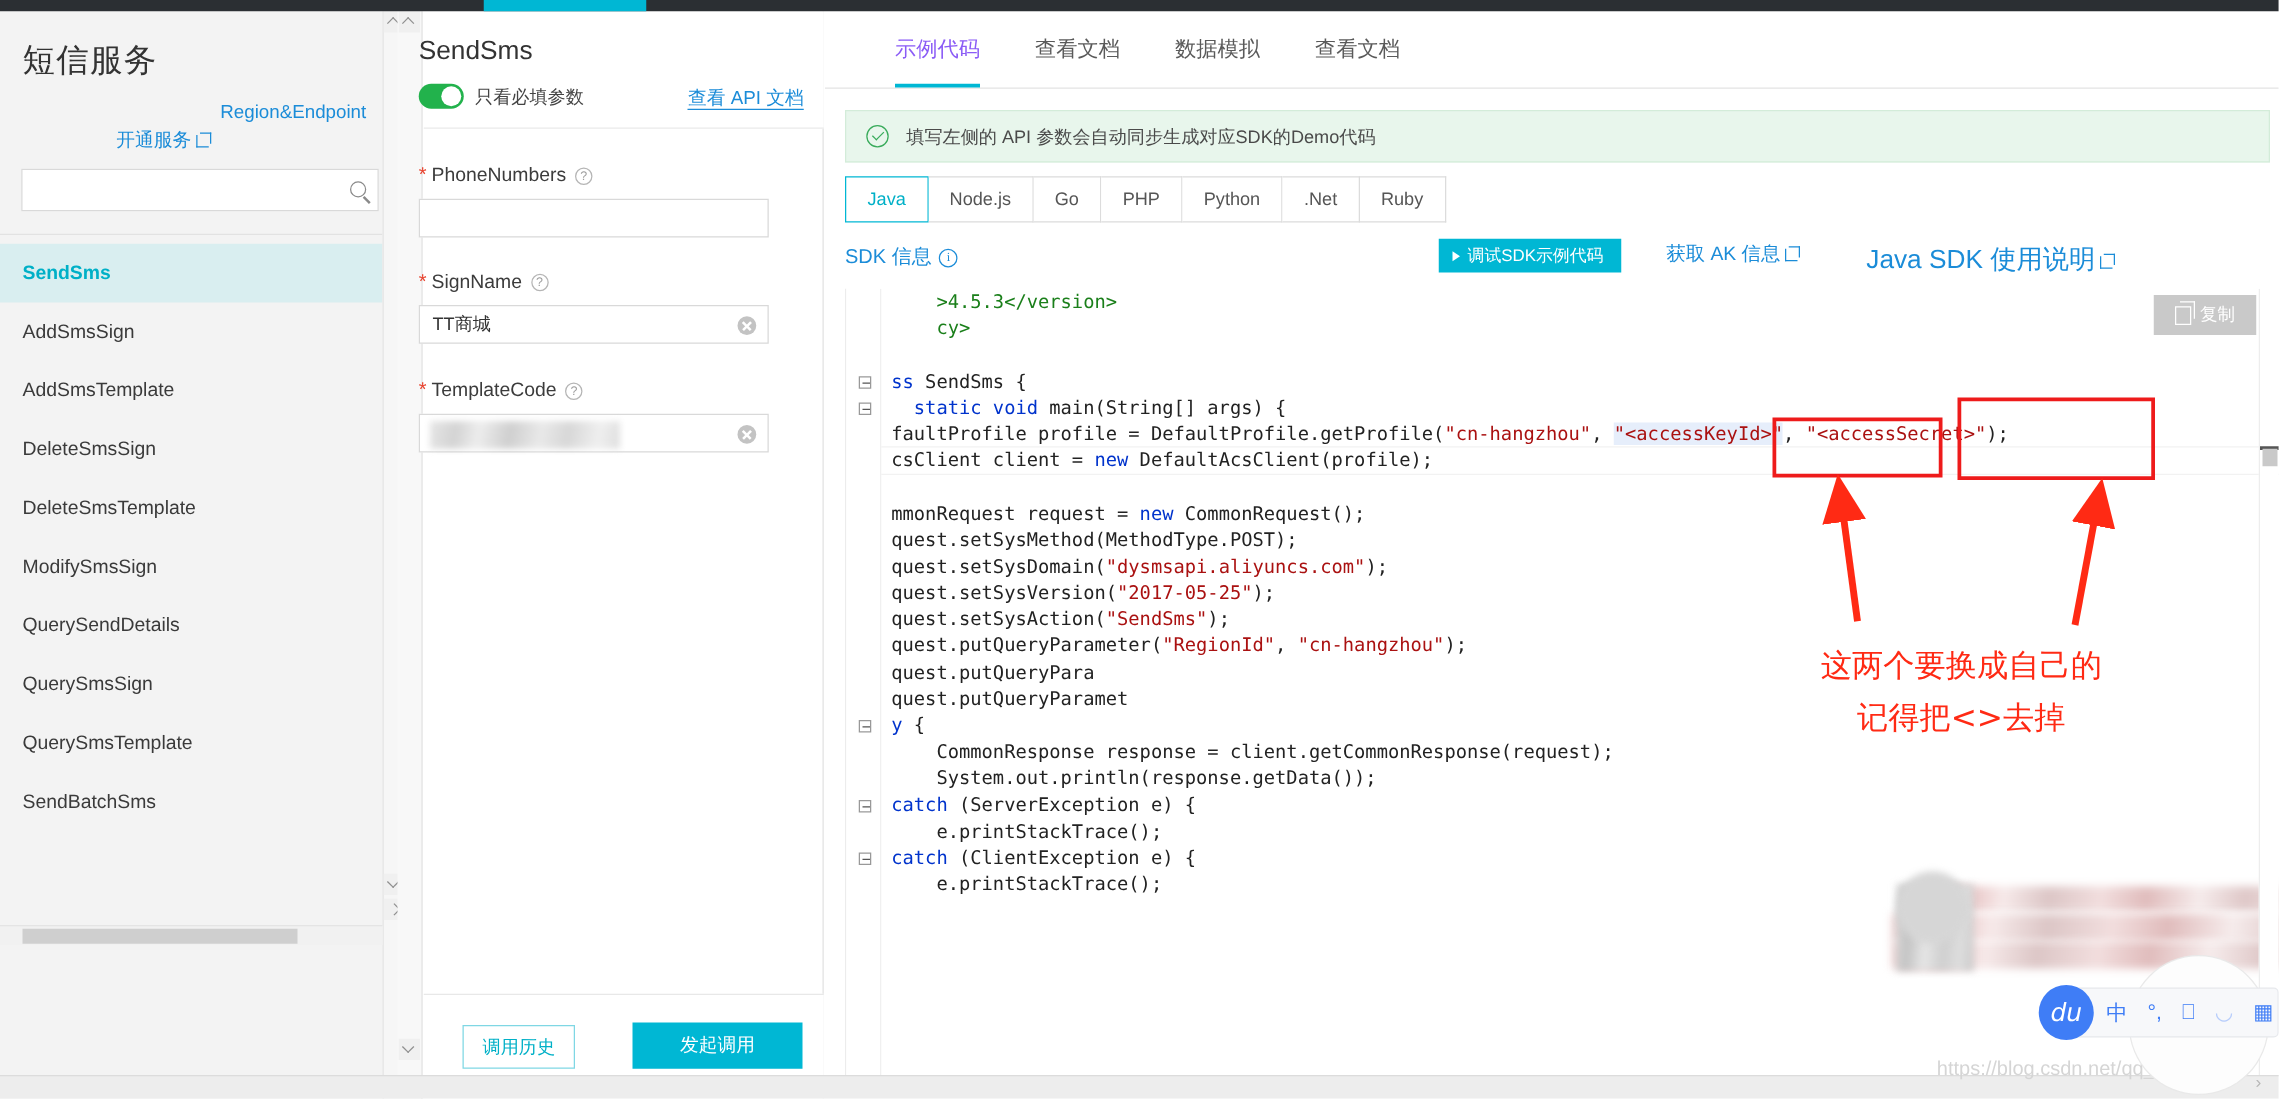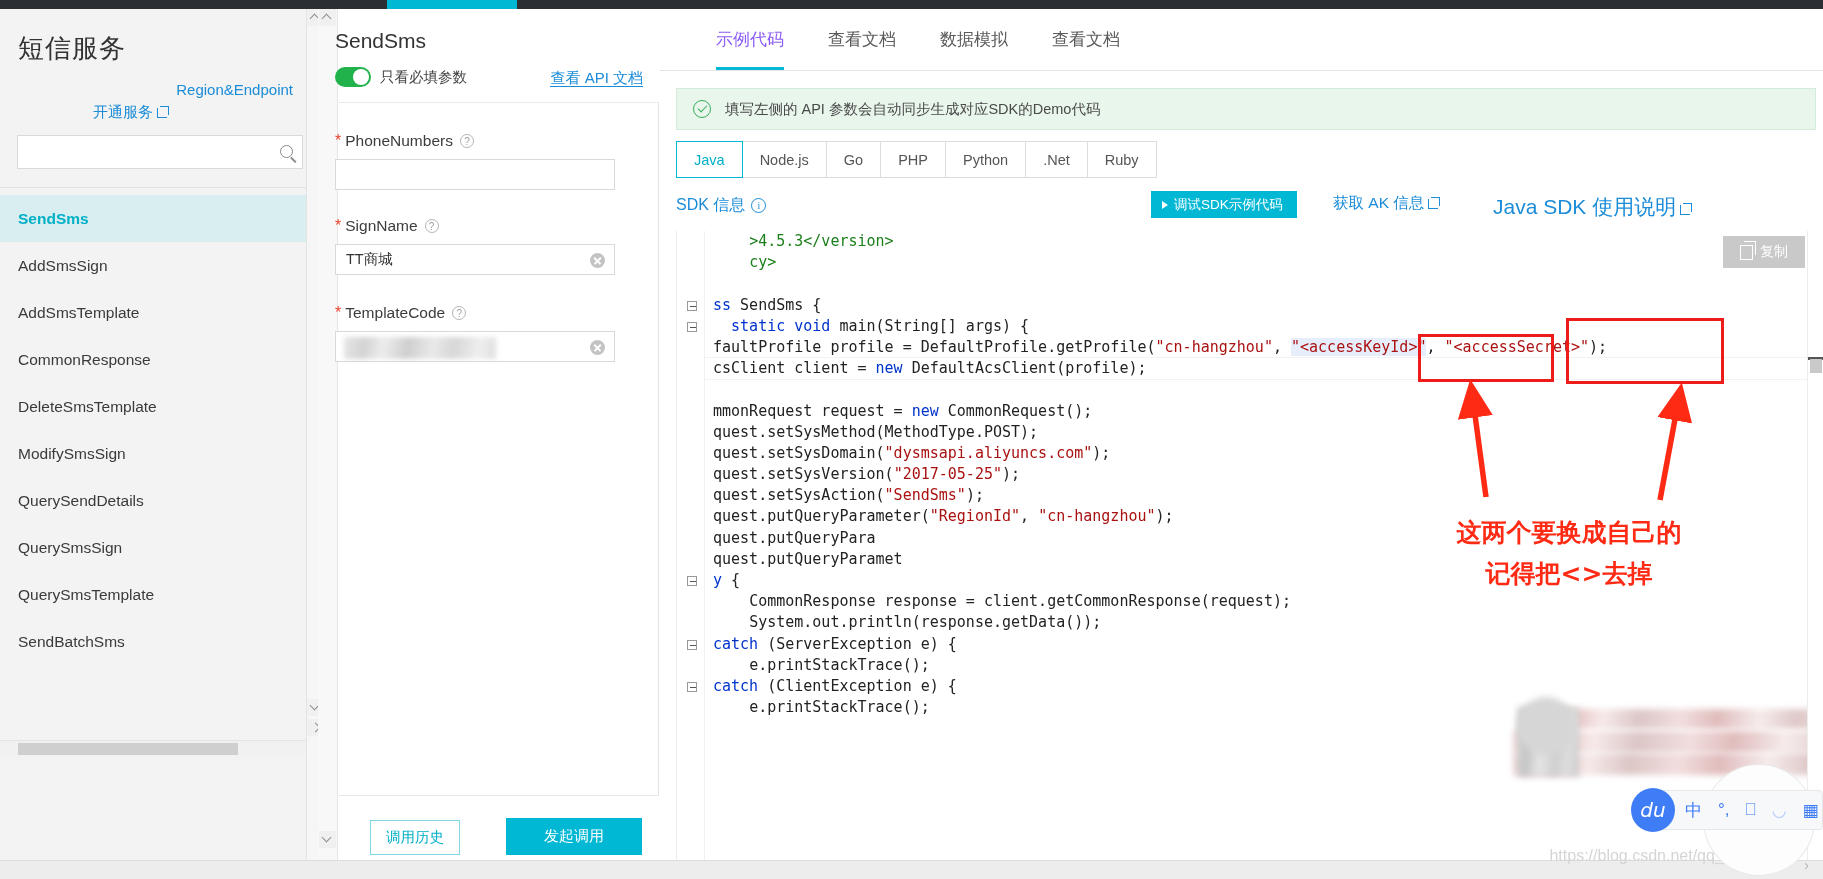--- a/index.html
+++ b/index.html
@@ -129,21 +129,21 @@
   #blurround { position:absolute; left:840px; top:466px; width:58px; height:58px; border-radius:50%; filter:blur(3px); background:#d6d6d6; }
   
   .hrule { position:absolute; left:28px; width:1119px; height:1px; background:#f2f2f2; }
 
   
   #cv-scroll { position:absolute; right:0; top:0; width:16px; height:640px; background:#fff; border-left:1px solid #ededed; }
   #cv-thumb { position:absolute; left:2px; top:128px; width:12px; height:14px; background:#c9c9c9; }
   #cv-tick { position:absolute; left:0px; top:126px; width:16px; height:2.5px; background:#555; }
 
   
-  #ann { position:absolute; left:0; top:0; width:1823px; height:879px; pointer-events:none; z-index:30;font-weight:bold; }
+  #ann { position:absolute; left:0; top:0; width:1823px; height:879px; pointer-events:none; z-index:30; }
   .redbox { position:absolute; border:3.5px solid #ee1b1b; }
   #rb1 { left:1418px; top:334px; width:136px; height:48px; }
   #rb2 { left:1566px; top:318px; width:158px; height:66px; }
   #anntext { position:absolute; left:1409px; top:512px; width:320px; text-align:center; color:#ff2a14; font-size:25px; line-height:41px; font-family:"DejaVu Sans","Liberation Sans",sans-serif; }
 
   
   #ime { position:absolute; left:1648px; top:790px; width:175px; height:40px; background:#f7f8fa; border:1px solid #e6e8ec; border-radius:4px; display:flex; align-items:center; z-index:40; }
   #ime .logo { position:absolute; left:-18px; top:-3px; width:44px; height:44px; border-radius:50%; background:#3f7df6; color:#fff; font-size:20px; font-style:italic; display:flex; align-items:center; justify-content:center; font-family:"DejaVu Sans",sans-serif; }
   .imeico { color:#3f7df6; font-size:17px; margin-left:16px; }
   .imeico.light { color:#b7cdfb; }
@@ -177,21 +177,21 @@
   <div id="sb-search">
     <input placeholder="" style="">
     <span class="mag"></span>
   </div>
 
   <div id="sb-divider"></div>
   <div id="sb-list">
       <div class="sb-item active"><span>SendSms</span></div>
       <div class="sb-item"><span>AddSmsSign</span></div>
       <div class="sb-item"><span>AddSmsTemplate</span></div>
-      <div class="sb-item"><span>CommonResponse</span></div>
+      <div class="sb-item"><span>DeleteSmsSign</span></div>
       <div class="sb-item"><span>DeleteSmsTemplate</span></div>
       <div class="sb-item"><span>ModifySmsSign</span></div>
       <div class="sb-item"><span>QuerySendDetails</span></div>
       <div class="sb-item"><span>QuerySmsSign</span></div>
       <div class="sb-item"><span>QuerySmsTemplate</span></div>
       <div class="sb-item"><span>SendBatchSms</span></div>
     </div>
 
   <div id="sb-scroll">
     <div class="arrowbtn" id="sb-arrow-up">

